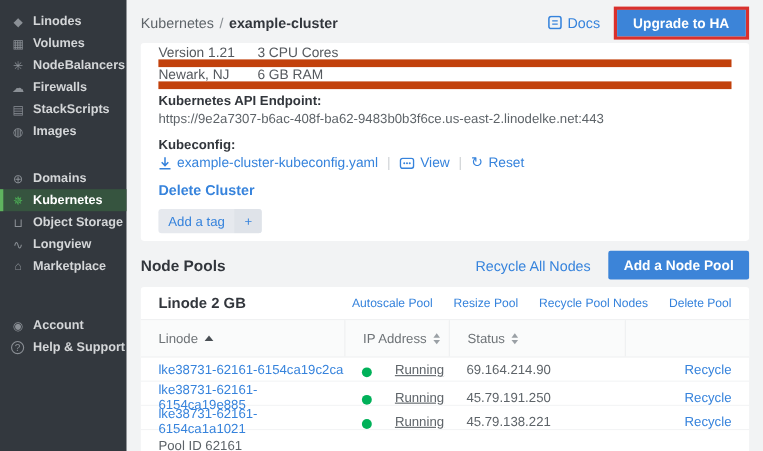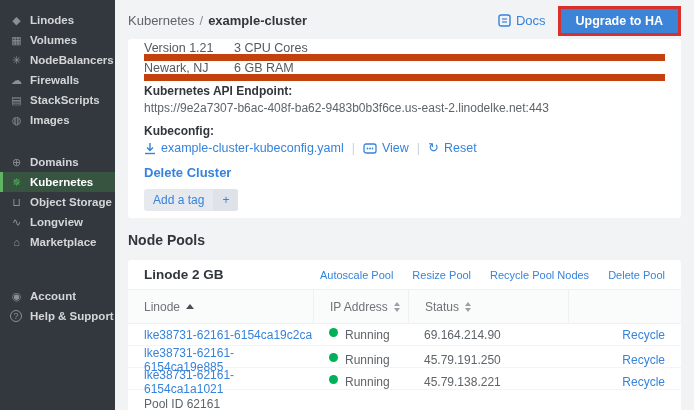--- a/index.html
+++ b/index.html
@@ -81,21 +81,21 @@
   .sort-asc { width:0; height:0; border-left:4px solid transparent; border-right:4px solid transparent;
               border-bottom:5px solid #494f54; }
   .sort-both { display:flex; flex-direction:column; gap:2px; }
   .sort-both i { display:block; width:0; height:0; border-left:3.5px solid transparent; border-right:3.5px solid transparent; }
   .sort-both .up { border-bottom:4px solid #9aa0a5; }
   .sort-both .down { border-top:4px solid #9aa0a5; }
 
   .tbl-row { height:22px; border-bottom:1px solid #f3f4f5; font-size:12px; }
   .cell { padding-left:16px; }
   .linode-link { color:#3683dc; cursor:pointer; }
-  .status-cell { display:flex; align-items:flex-start; gap:7px; color:#5e6469; }
+  .status-cell { display:flex; align-items:flex-end; gap:21px; color:#5e6469;text-decoration:underline; }
   .dot { width:9px; height:9px; border-radius:50%; background:#00b159; }
   .ip-cell { color:#5e6469; }
   .action-cell { text-align:right; padding-right:16px; }
   .recycle-link { color:#3683dc; font-size:12px; cursor:pointer; }
   .pool-footer { padding:7px 16px; font-size:12px; color:#5e6469; }
 
   svg { display:block; }
 </style>
 </head>
 <body>
@@ -226,20 +226,24 @@
       <span class="delete-link">Delete Cluster</span>
       <br>
       <span class="tag-chip">
         <span class="tag-label">Add a tag</span>
         <span class="tag-plus">+</span>
       </span>
     </section>
 
     <div class="section-row">
       <span class="section-title">Node Pools</span>
+      <div class="section-actions">
+        <span class="text-link">Recycle All Nodes</span>
+        <button class="add-pool-btn">Add a Node Pool</button>
+      </div>
     </div>
 
     <section class="card pool-card">
       <div class="pool-header">
         <span class="pool-title">Linode 2 GB</span>
         <div class="pool-actions">
           <span class="text-link">Autoscale Pool</span>
           <span class="text-link">Resize Pool</span>
           <span class="text-link">Recycle Pool Nodes</span>
           <span class="text-link">Delete Pool</span>

